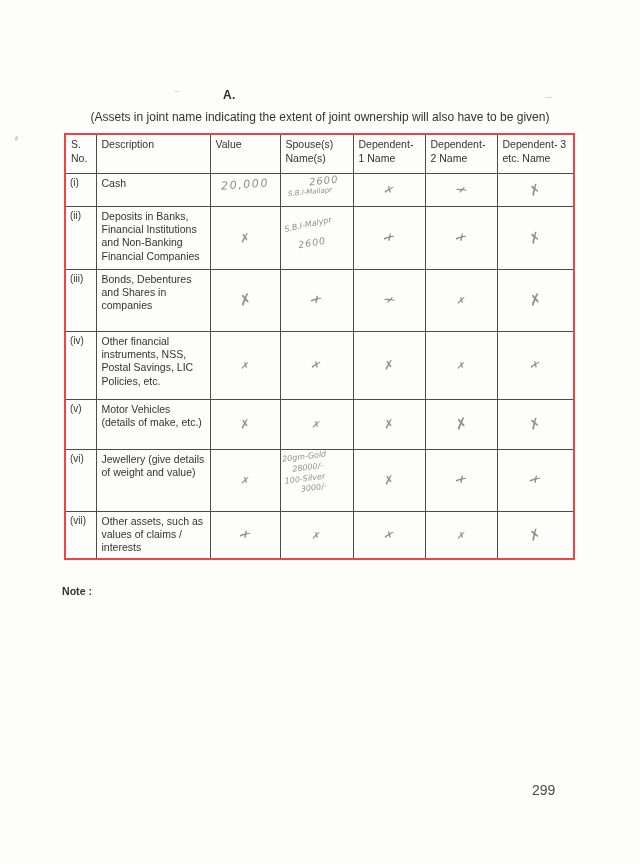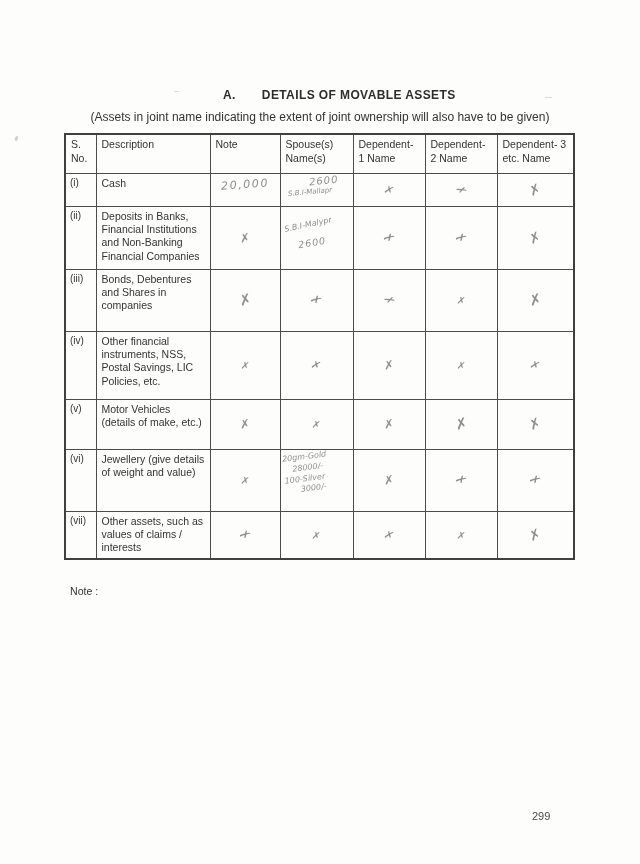--- a/index.html
+++ b/index.html
@@ -16,21 +16,21 @@
   
   .heading{position:absolute;top:88px;left:223px;display:flex;gap:26px;
     font-weight:bold;font-size:12px;letter-spacing:.4px;color:#2d2d2d;}
   .subtitle{position:absolute;top:110px;left:0;width:640px;text-align:center;
     font-size:12px;color:#333;}
 
   
   table.assets{position:absolute;top:133px;left:64px;border-collapse:collapse;
     table-layout:fixed;width:509px;font-size:10.5px;color:#333;}
   table.assets, table.assets td, table.assets th{border:1px solid #4c4c4c;}
-  table.assets{border:2px solid #404040;}
+  table.assets{border:2px solid #ef4444;}
   th,td{vertical-align:top;text-align:left;font-weight:normal;padding:3px 5px;
     overflow:hidden;}
   th{line-height:1.3;}
   td.sno{padding-left:4px;font-size:10px;}
   td.desc{line-height:1.28;}
   td.mark{text-align:center;vertical-align:middle;padding:0;}
   td.hwcell{position:relative;padding:0;}
 
   
   .hw{font-family:"DejaVu Sans", sans-serif;color:#8f8f8f;font-style:italic;}
@@ -51,62 +51,61 @@
   .m2{transform:rotate(16deg) scaleY(.85);}
   .m3{transform:rotate(64deg) scaleX(.8);}
   .m4{transform:rotate(-24deg) scale(1.15);}
   .m5{transform:rotate(38deg);}
   .m6{font-size:10px;transform:rotate(10deg);}
   .m7{font-size:15px;transform:rotate(-14deg);}
 
   
   .note{position:absolute;top:584px;left:62px;width:516px;padding-left:50px;
     box-sizing:border-box;font-size:10.6px;line-height:1.5;text-align:justify;color:#333;}
-  .note-label{position:absolute;left:8px;top:0;font-weight:normal;}
+  .note-label{position:absolute;left:0;top:0;font-weight:bold;}
   .footnote{position:absolute;top:641px;left:60px;width:520px;font-size:10.6px;
     font-style:italic;color:#333;}
-  .page-number{position:absolute;top:810px;left:532px;font-size:11px;color:#4a4a4a;}
+  .page-number{position:absolute;top:782px;left:532px;font-size:14px;color:#4a4a4a;}
 
   
   .speck{position:absolute;background:#cfcfcf;border-radius:50%;}
   .sp-a{left:15px;top:136px;width:3px;height:5px;transform:rotate(25deg);}
   .sp-b{left:545px;top:97px;width:7px;height:1px;border-radius:0;background:#d8d8d8;}
   .sp-c{left:174px;top:91px;width:5px;height:1px;border-radius:0;background:#dedede;}
 </style>
 </head>
 <body>
 
 <div class="page">
 
   <div class="speck sp-a"></div>
   <div class="speck sp-b"></div>
   <div class="speck sp-c"></div>
 
   <div class="heading">
     <span>A.</span>
-    <span>DETAILS OF MOVABLE ASSETS</span>
   </div>
 
   <div class="subtitle">(Assets in joint name indicating the extent of joint ownership will also have to be given)</div>
 
   <table class="assets">
     <colgroup>
       <col style="width:31px">
         <col style="width:114px">
         <col style="width:70px">
       <col style="width:73px">
         <col style="width:72px">
         <col style="width:72px">
       <col style="width:77px">
     </colgroup>
     <thead>
       <tr style="height:39px">
         <th>S. No.</th>
         <th>Description</th>
-        <th>Note</th>
+        <th>Value</th>
         <th>Spouse(s) Name(s)</th>
         <th>Dependent- 1 Name</th>
         <th>Dependent- 2 Name</th>
         <th>Dependent- 3 etc. Name</th>
       </tr>
     </thead>
     <tbody>
 
       <tr style="height:33px">
         <td class="sno">(i)</td>

